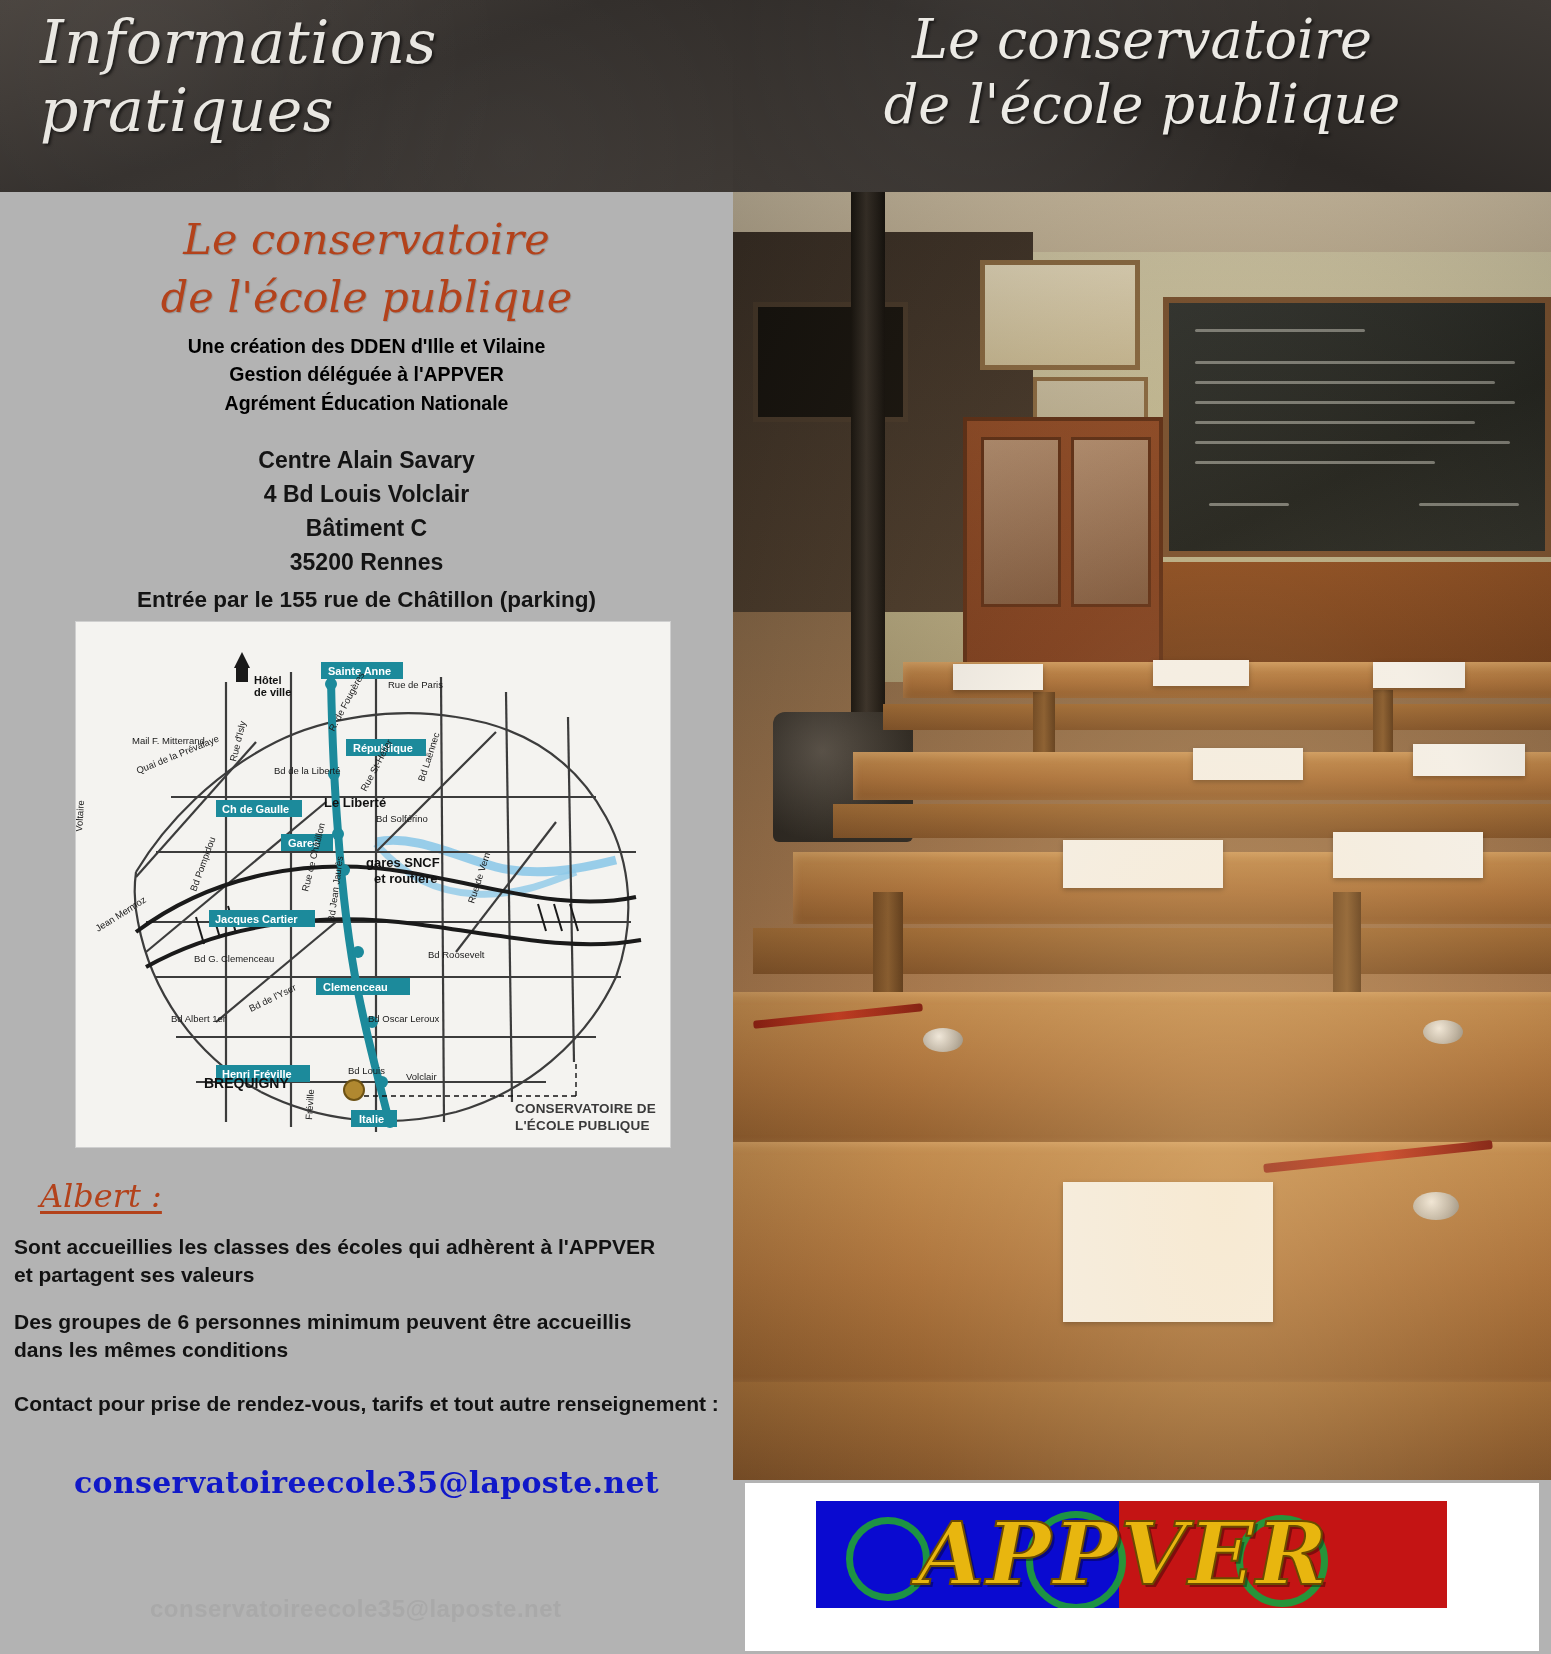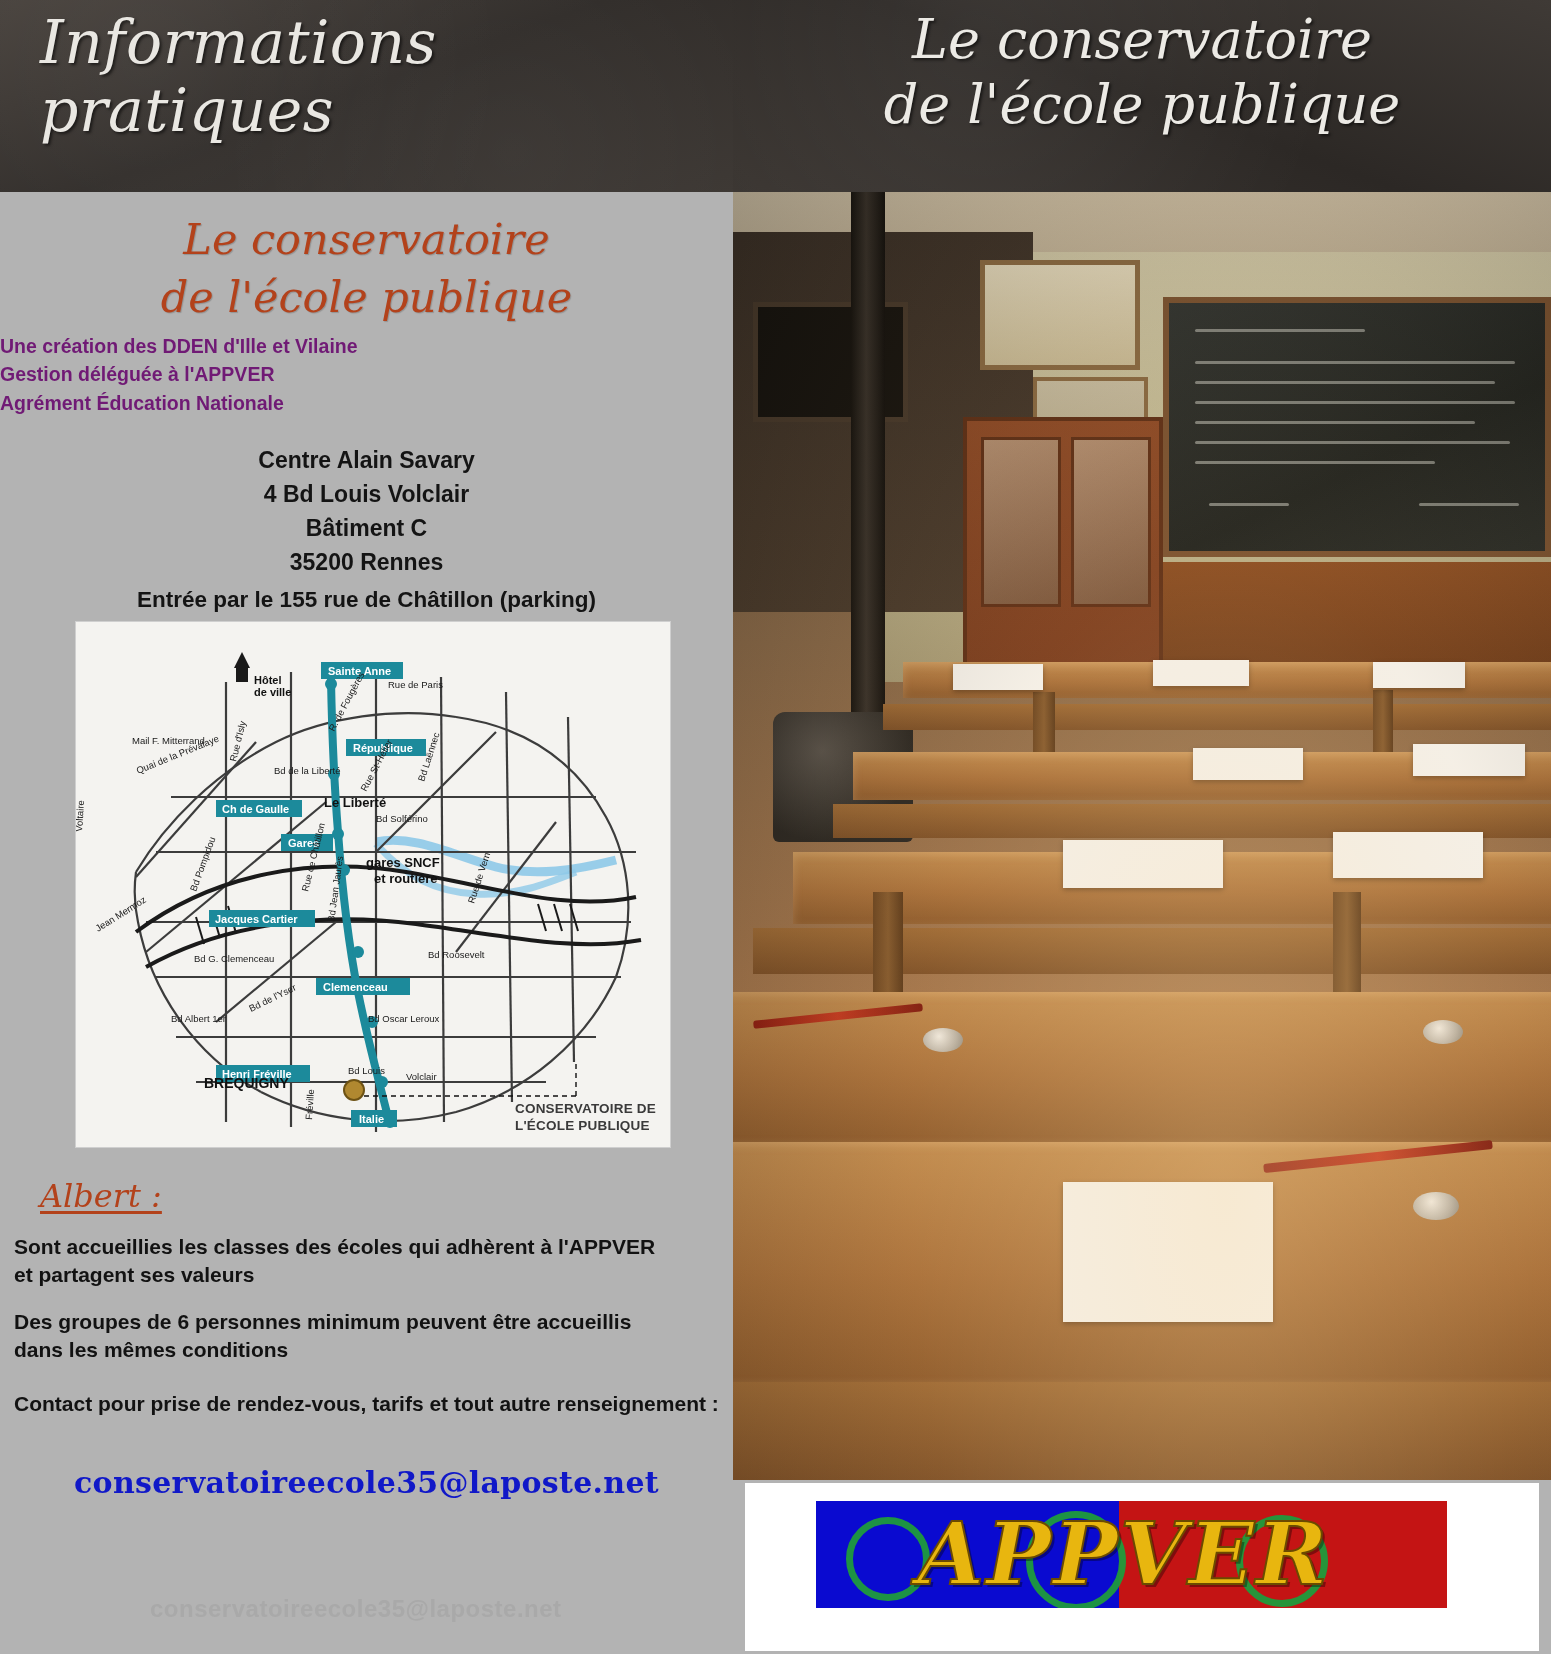--- a/index.html
+++ b/index.html
@@ -68,22 +68,22 @@
     color: #b3421b;
     font-family: "DejaVu Serif", serif;
     font-style: italic;
     font-size: 43px;
     line-height: 1.35;
     text-shadow: 1px 1px 1px rgba(0,0,0,0.18);
     white-space: pre-line;
   }
   .org-sub {
     margin: 6px 0 4px 0;
-    text-align: left;
-    color: #701a75;
+    text-align: center;
+    color: #000000;
     font-size: 19.5px;
     font-weight: bold;
     line-height: 1.45;
     white-space: pre-line;
   }
   .address-block {
     margin: 26px 0 0 0;
     text-align: center;
     color: #141414;
     font-size: 23px;

